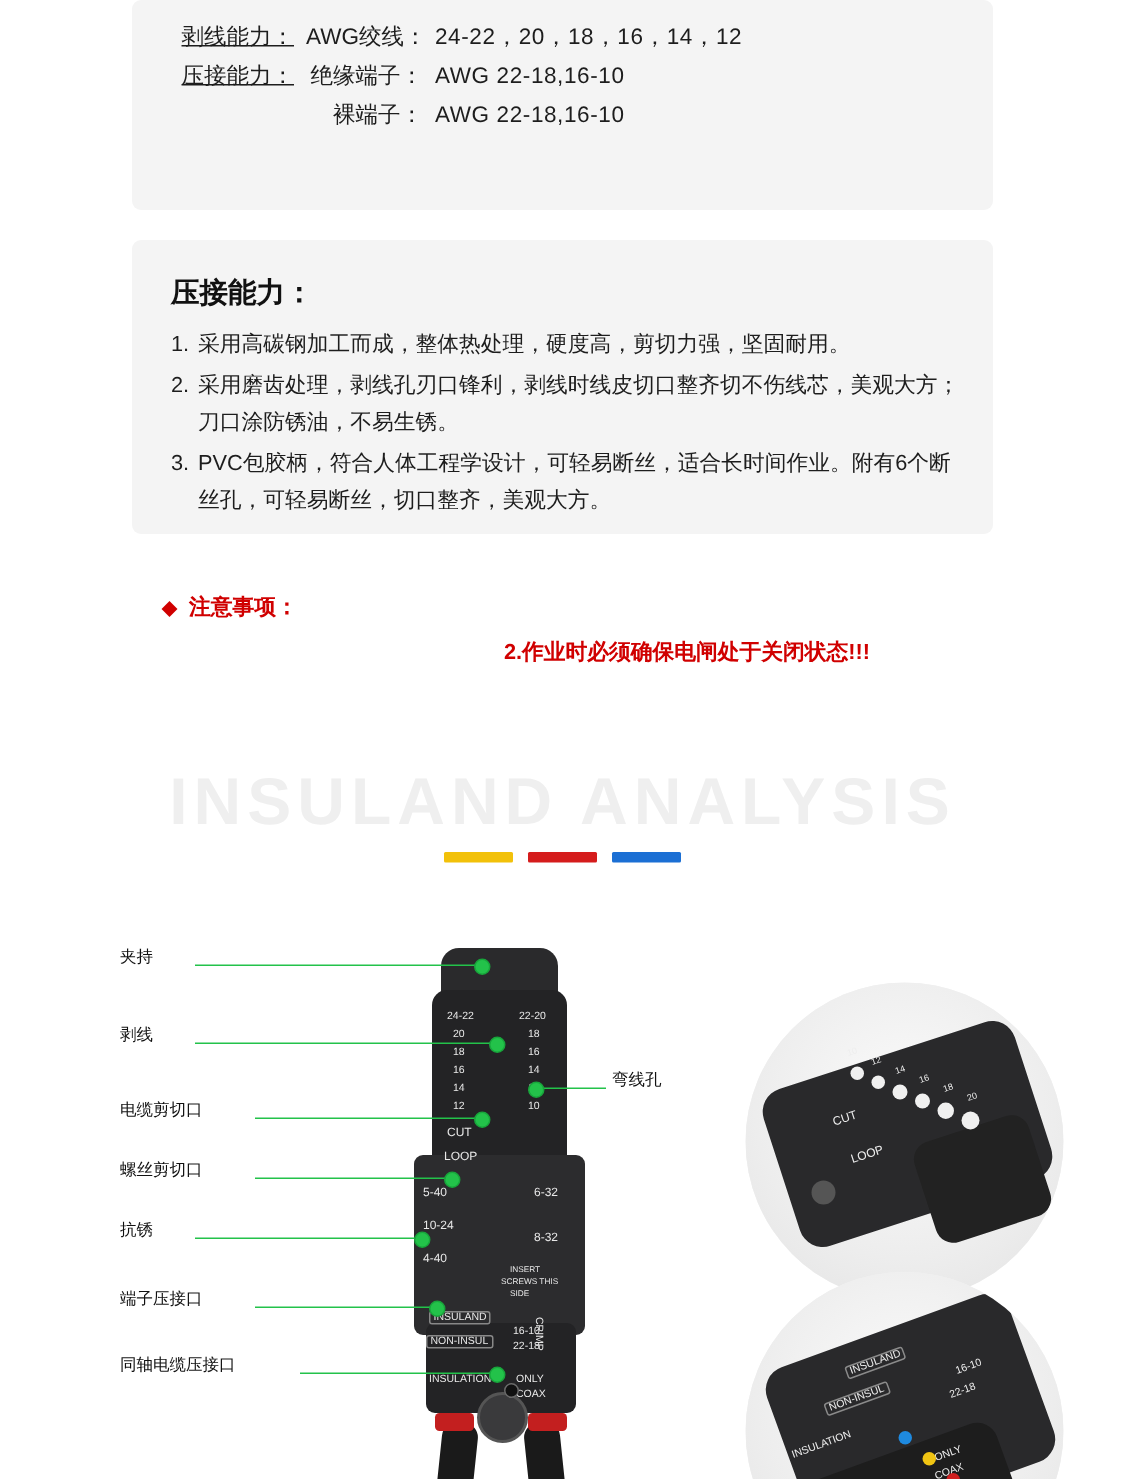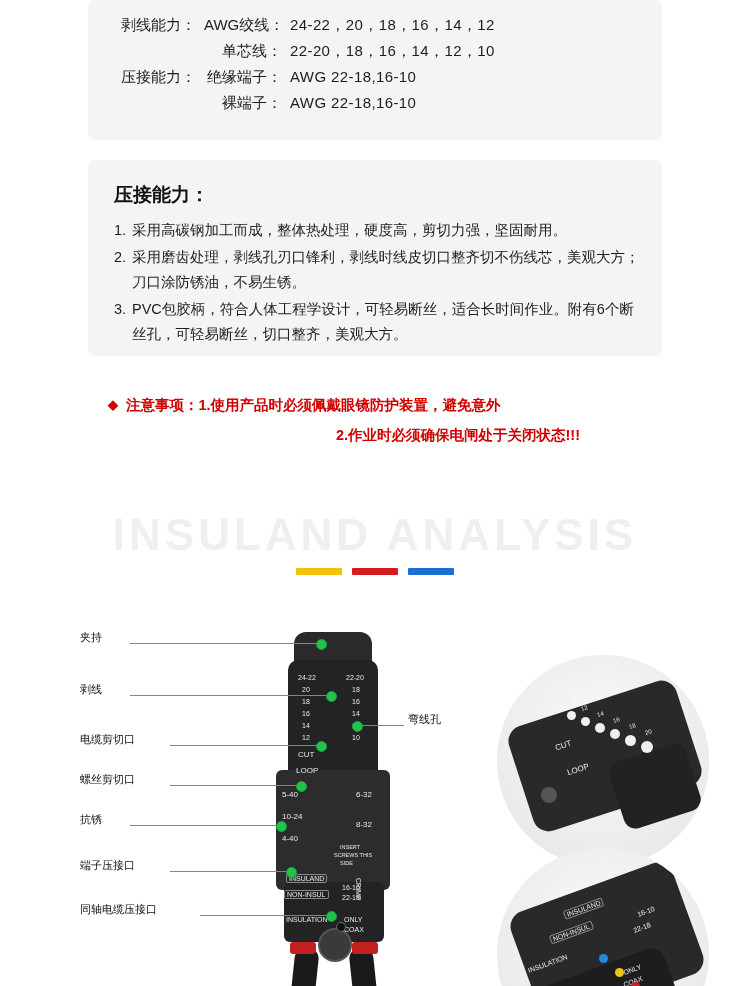--- a/index.html
+++ b/index.html
@@ -36,20 +36,21 @@
   }
   .spec-row {
     display: flex;
     align-items: baseline;
     white-space: nowrap;
   }
   .spec-label {
     width: 86px;
     text-align: right;
     flex: 0 0 auto;
+    text-decoration: underline;
   }
   .spec-sub {
     width: 78px;
     text-align: right;
     flex: 0 0 auto;
     margin-left: 8px;
   }
   .spec-val {
     margin-left: 8px;
     letter-spacing: 0.4px;
@@ -322,25 +323,20 @@
 </style>
 </head>
 <body>
 
 <div class="spec-box">
   <div class="spec-table">
     <div class="spec-row">
       <span class="spec-label">剥线能力：</span>
       <span class="spec-sub">AWG绞线：</span>
       <span class="spec-val">24-22，20，18，16，14，12</span>
-    </div>
-    <div class="spec-row">
-      <span class="spec-label"></span>
-      <span class="spec-sub">单芯线：</span>
-      <span class="spec-val">22-20，18，16，14，12，10</span>
     </div>
     <div class="spec-row">
       <span class="spec-label">压接能力：</span>
       <span class="spec-sub">绝缘端子：</span>
       <span class="spec-val">AWG 22-18,16-10</span>
     </div>
     <div class="spec-row">
       <span class="spec-label"></span>
       <span class="spec-sub">裸端子：</span>
       <span class="spec-val">AWG 22-18,16-10</span>
@@ -363,21 +359,20 @@
       <span class="desc-num">3.</span>
       <span class="desc-text">PVC包胶柄，符合人体工程学设计，可轻易断丝，适合长时间作业。附有6个断丝孔，可轻易断丝，切口整齐，美观大方。</span>
     </div>
   </div>
 </div>
 
 <div class="notice">
   <div class="notice-row1">
     <span class="notice-diamond">◆</span>
     <span>注意事项：</span>
-    <span>1.使用产品时必须佩戴眼镜防护装置，避免意外</span>
   </div>
   <div class="notice-row2">2.作业时必须确保电闸处于关闭状态!!!</div>
 </div>
 
 <div class="section-head">
   <div class="ghost-text">INSULAND ANALYSIS</div>
   <div class="bar-group">
     <div class="bar" style="background:#f2c10a"></div>
     <div class="bar" style="background:#d51c1c"></div>
     <div class="bar" style="background:#1b6fd4"></div>

